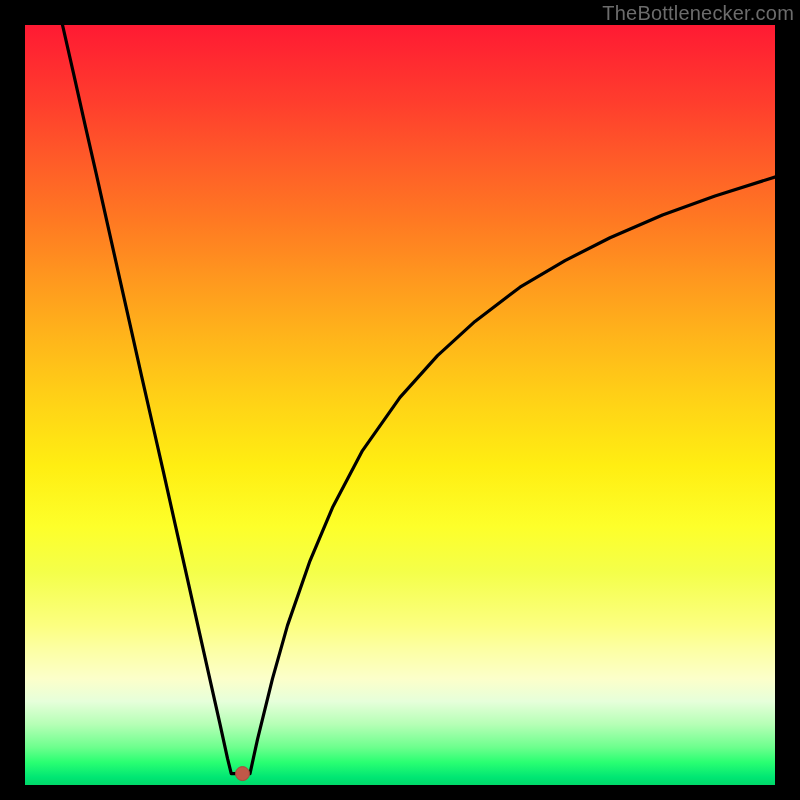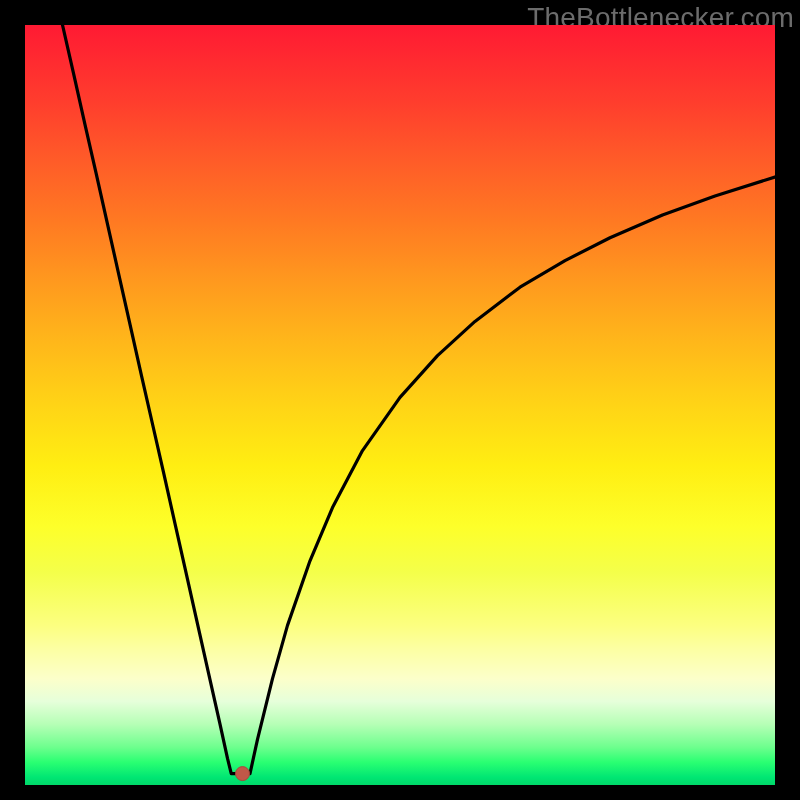--- a/index.html
+++ b/index.html
@@ -52,21 +52,21 @@
     left: 0;
     top: 0;
     width: 750px;
     height: 760px;
   }
   .attribution {
     position: absolute;
     top: 2px;
     right: 6px;
     color: #6c6c6c;
-    font-size: 28px;
+    font-size: 20px;
     font-weight: 500;
     letter-spacing: 0.2px;
   }
 </style>
 </head>
 <body>
 
 <div class="attribution">TheBottlenecker.com</div>
 
 <div class="plot-frame">

